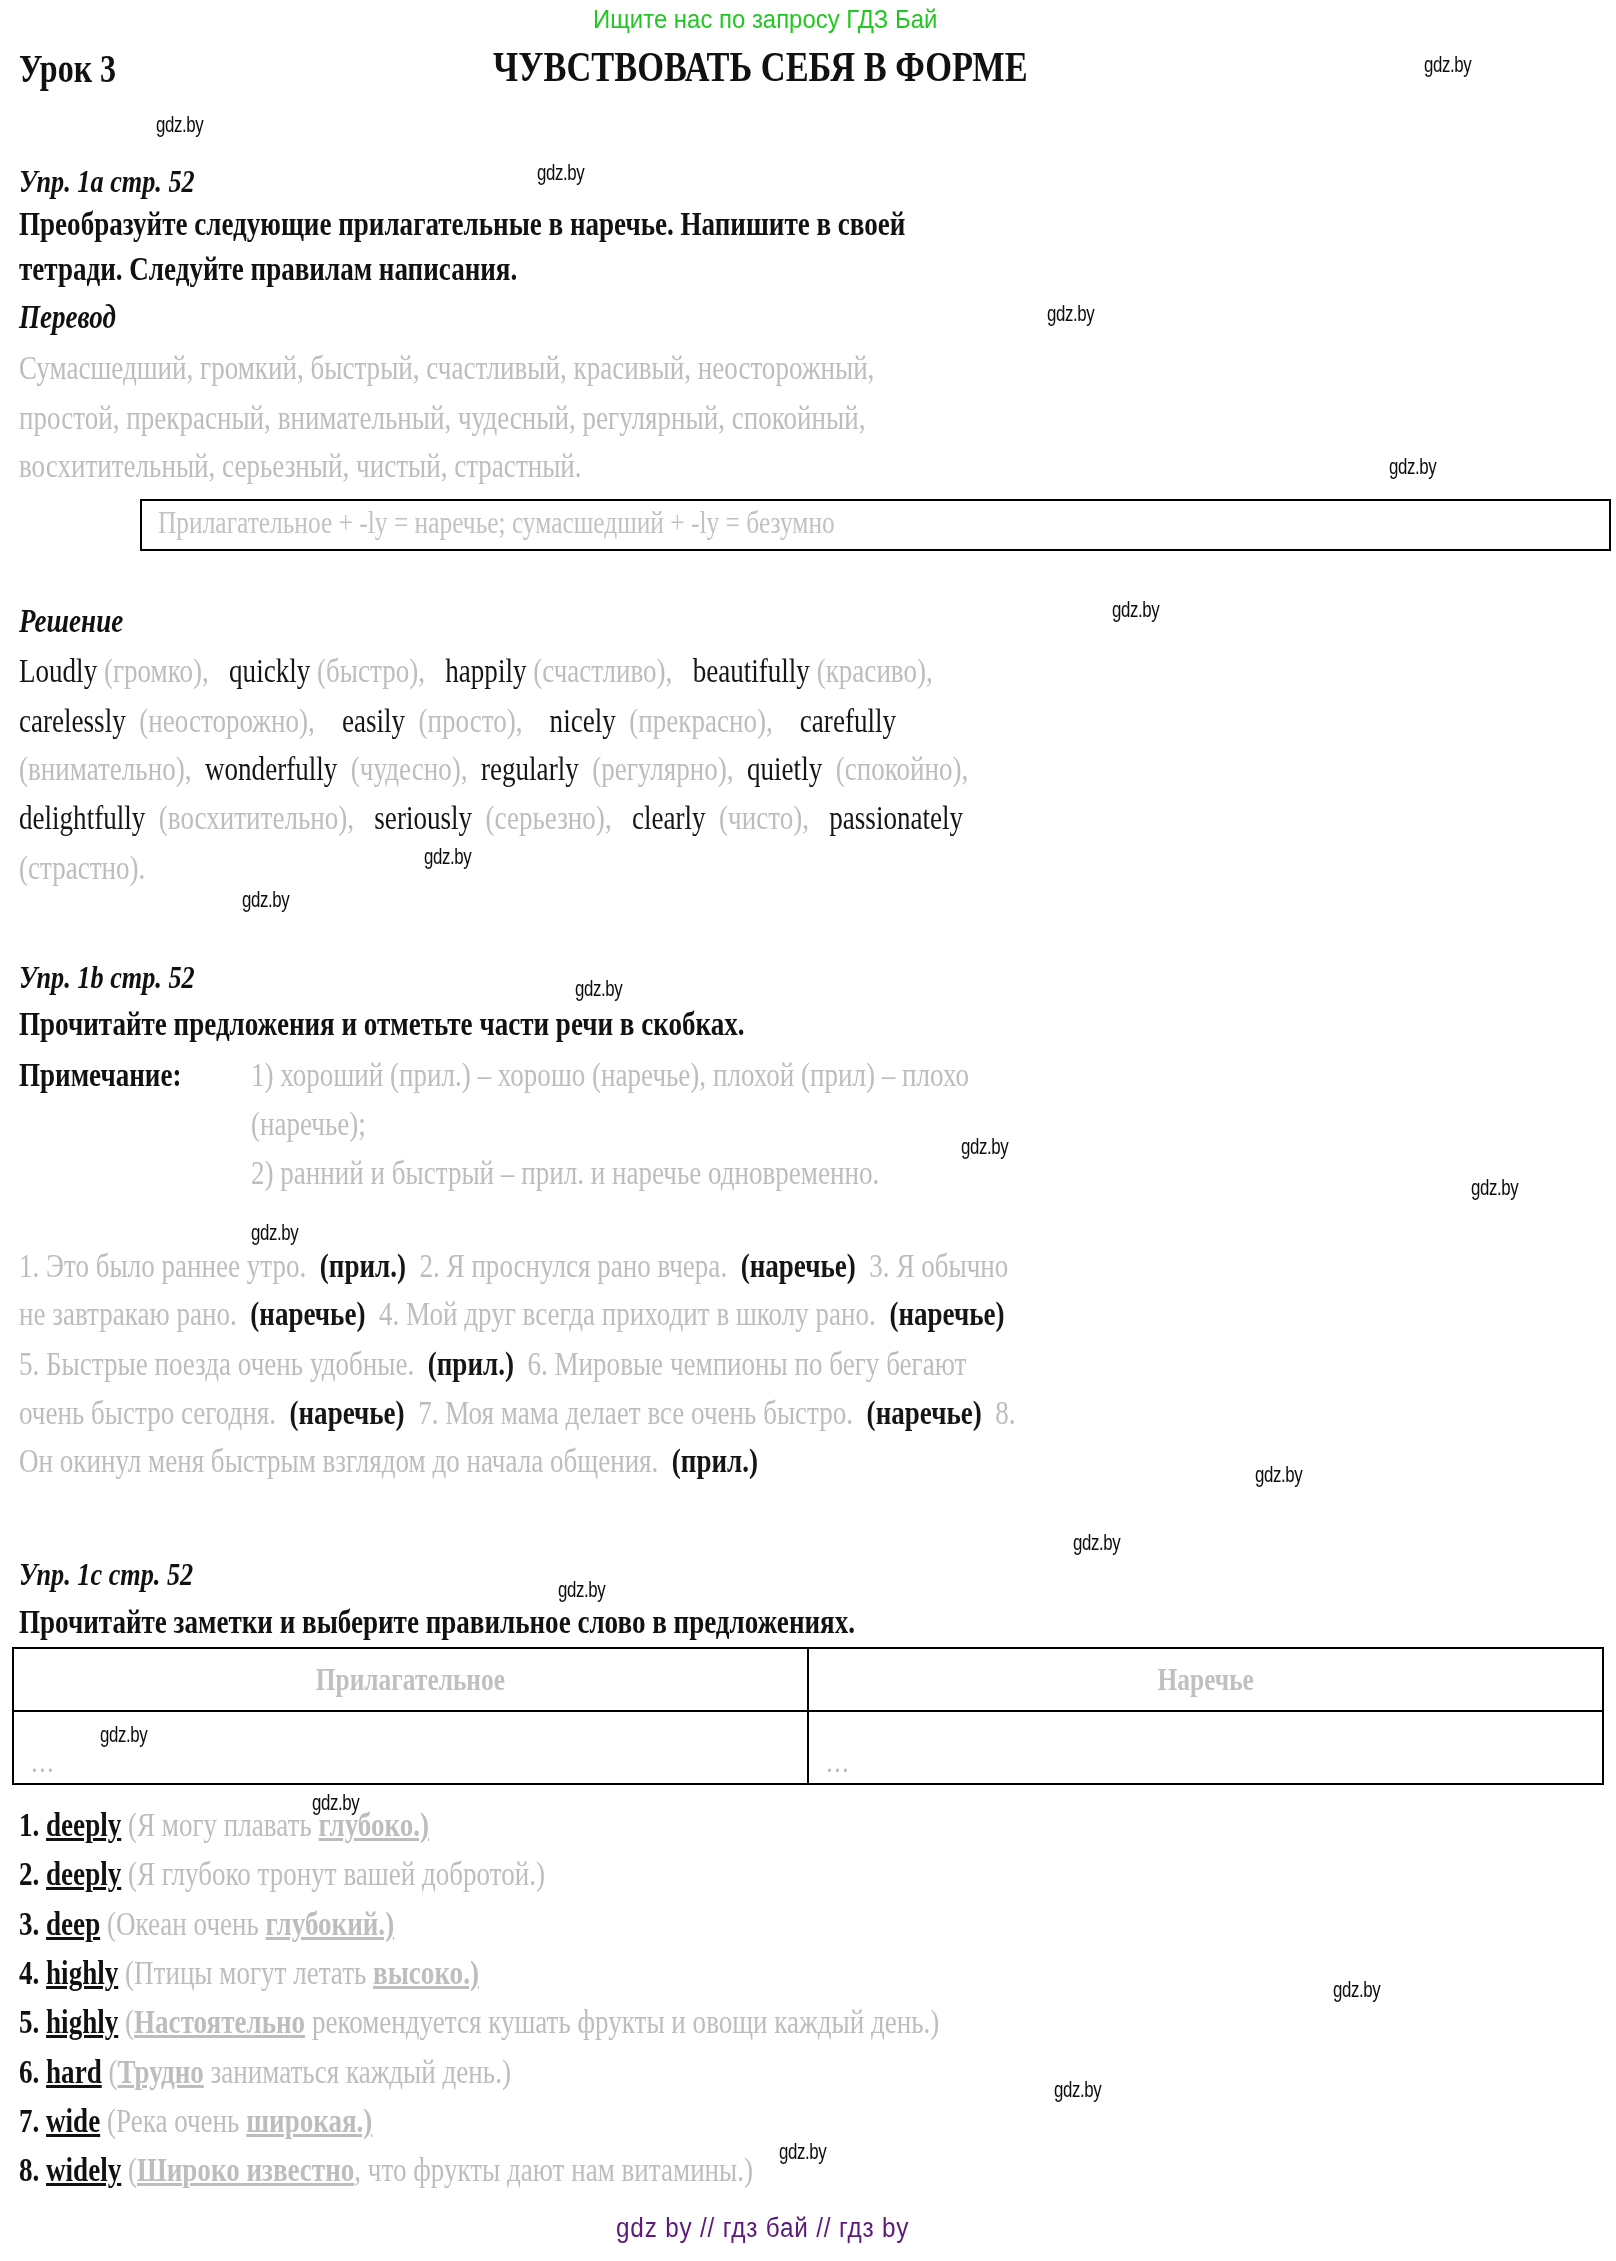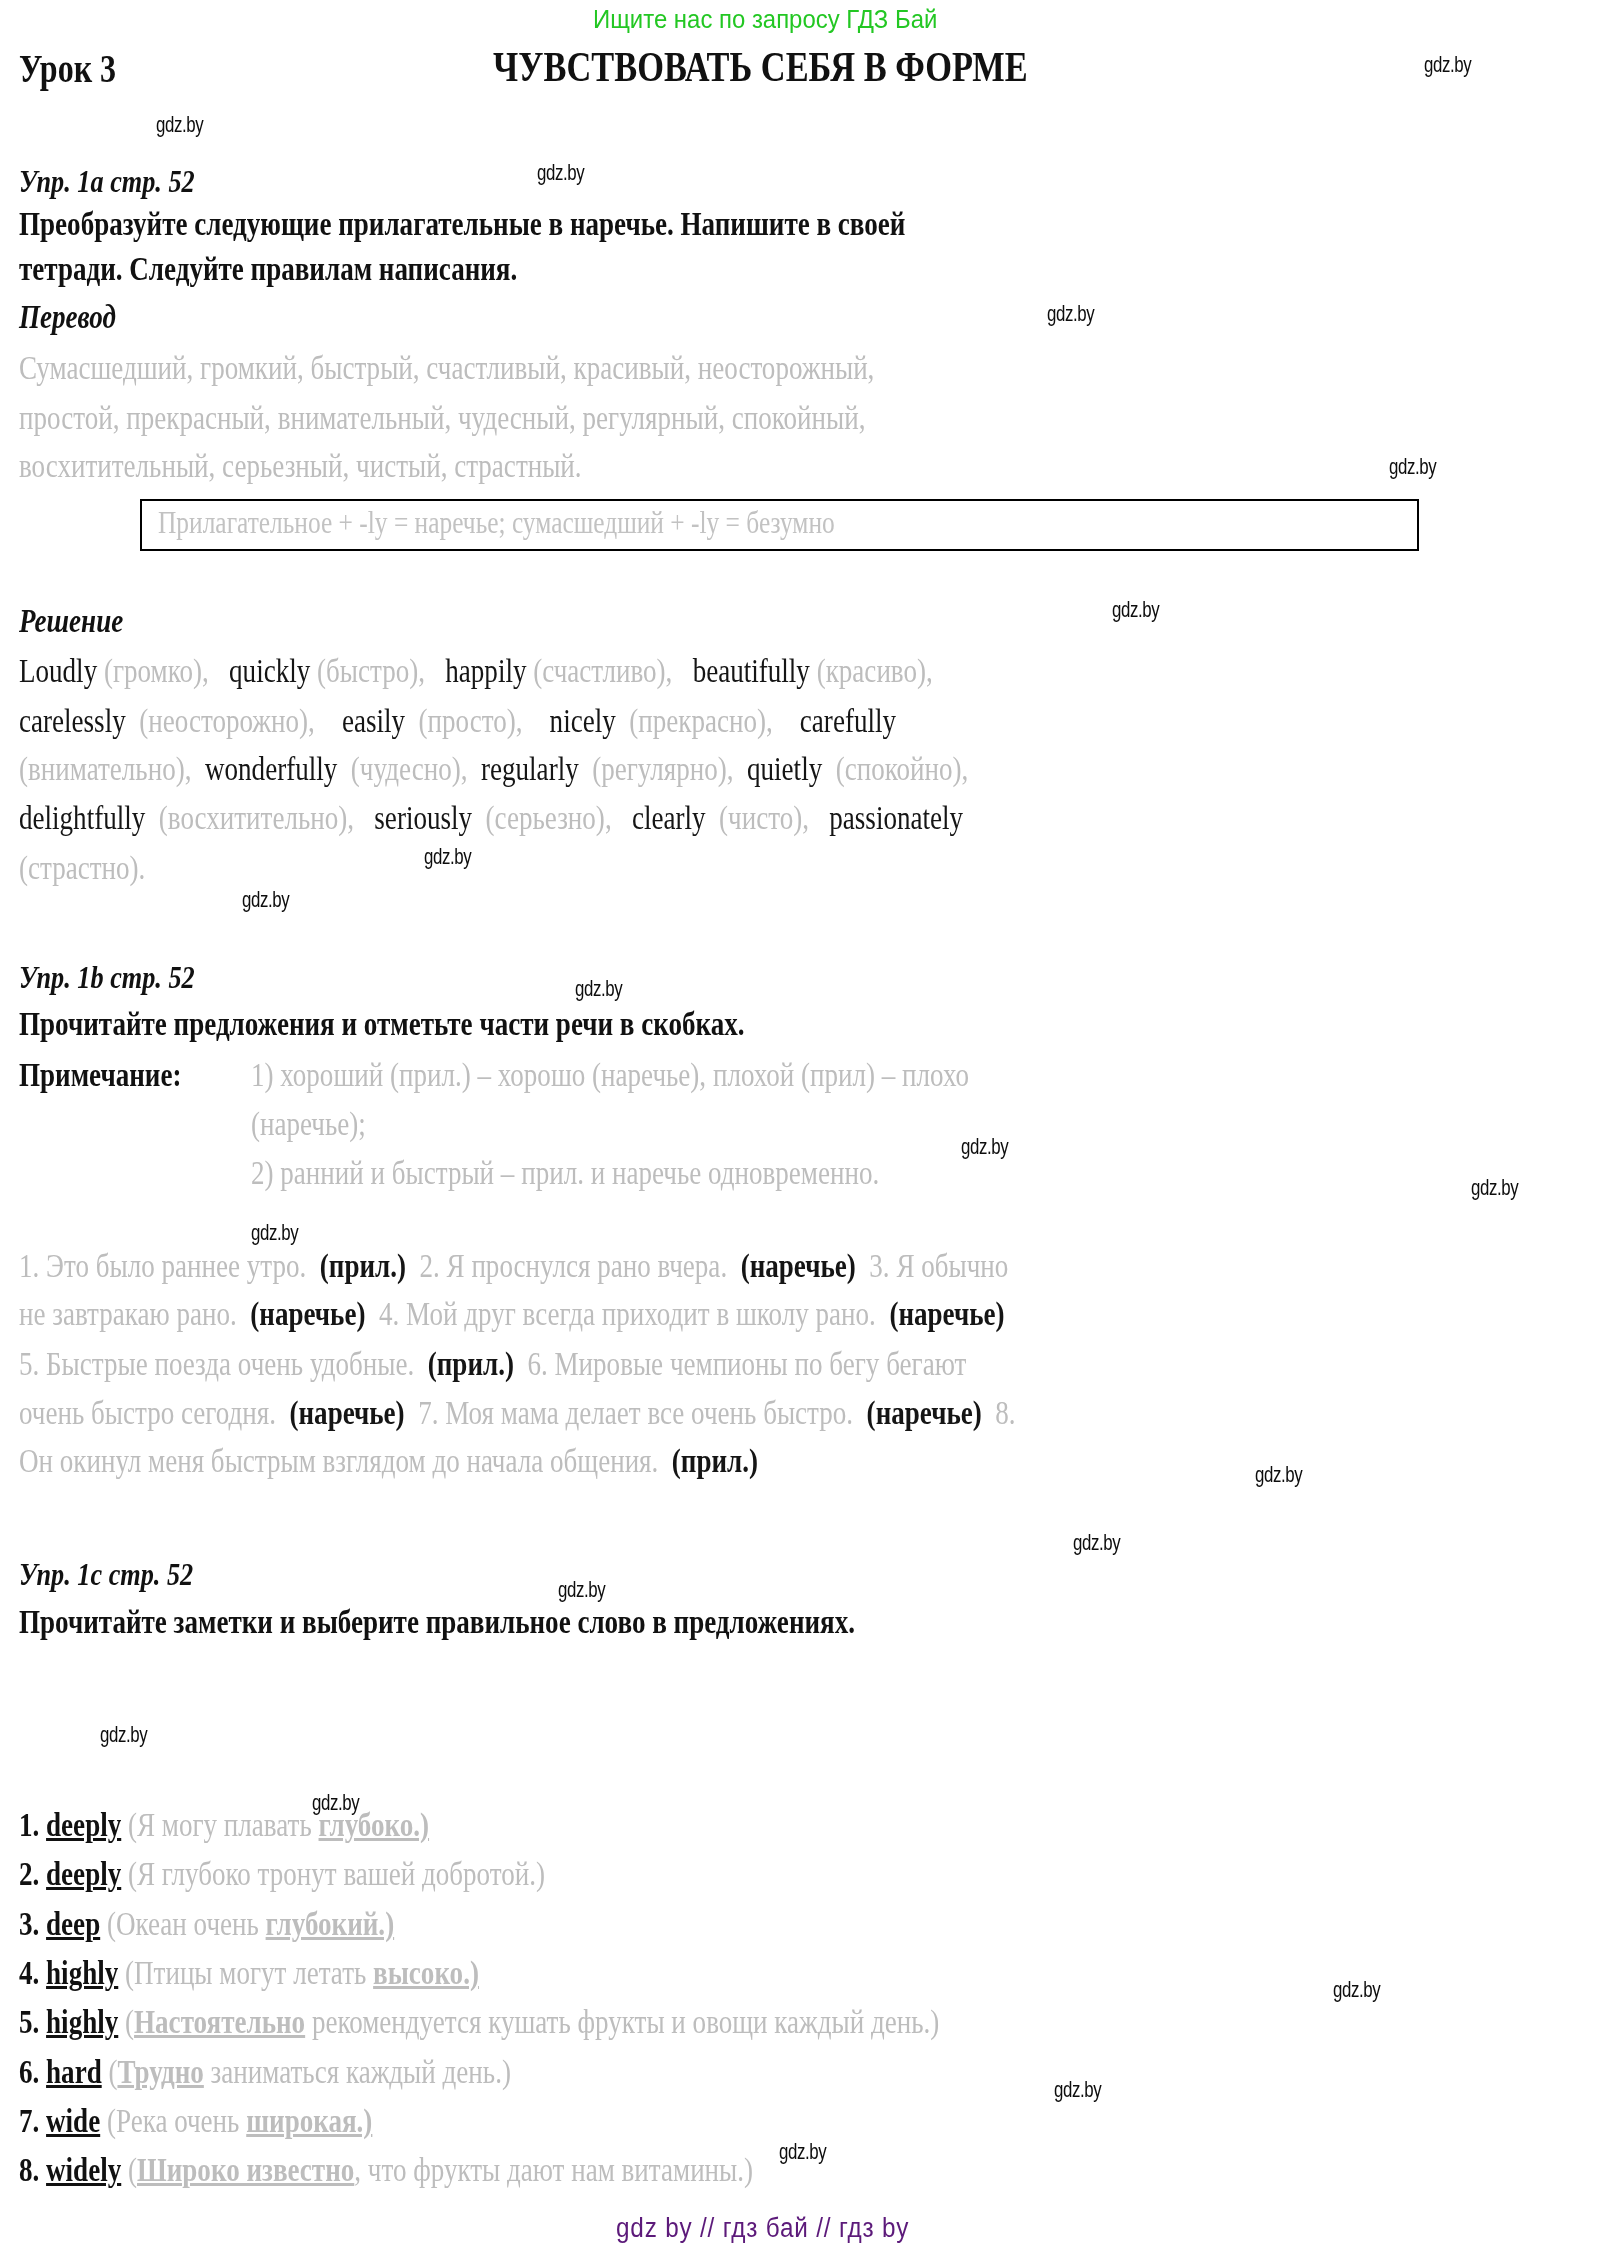--- a/index.html
+++ b/index.html
@@ -89,21 +89,21 @@
     font-size:33px; color:#bdbdbd;
     transform:scaleX(0.82); transform-origin:left top;
     white-space:nowrap;
   }
   .mixline .en{color:#151515;}
   .mixline .dk{color:#151515; font-weight:bold;}
 
   
   .rulebox{
     position:absolute;
-    left:140px; top:499px; width:1279px; height:52px;
+    left:140px; top:499px; width:1471px; height:52px;
     border:2.6px solid #000;
     box-sizing:border-box;
     background:#fff;
   }
   .rulebox .txt{
     position:absolute; left:15.6px; top:3.5px;
     font-size:31px; color:#c2c2c2;
     transform:scaleX(0.82); transform-origin:left top;
     white-space:nowrap;
   }
@@ -283,20 +283,32 @@
   </div>
 
   <div class="mixline" style="top:1443px;">
     <span>Он окинул меня быстрым взглядом до начала общения.</span>&nbsp;
     <span class="dk">(прил.)</span>
   </div>
 
   <div class="exheader" style="top:1556px;">Упр. 1c стр. 52</div>
   <div class="taskline" style="top:1604px;">Прочитайте заметки и выберите правильное слово в предложениях.</div>
 
+  <table class="tbl">
+    <tbody>
+        <tr>
+      <td class="hd"><span>Прилагательное</span></td>
+      <td class="hd"><span>Наречье</span></td>
+    </tr>
+    <tr>
+      <td class="dots"><span>…</span></td>
+      <td class="dots"><span>…</span></td>
+    </tr>
+  </tbody>
+    </table>
 
   <div class="ans" style="top:1807px;">
     <span class="num">1.</span>
     <span class="key">deeply</span>
     <span>(Я могу плавать </span><span class="hl">глубоко.)</span><span></span>
   </div>
 
   <div class="ans" style="top:1856px;">
     <span class="num">2.</span>
     <span class="key">deeply</span>

